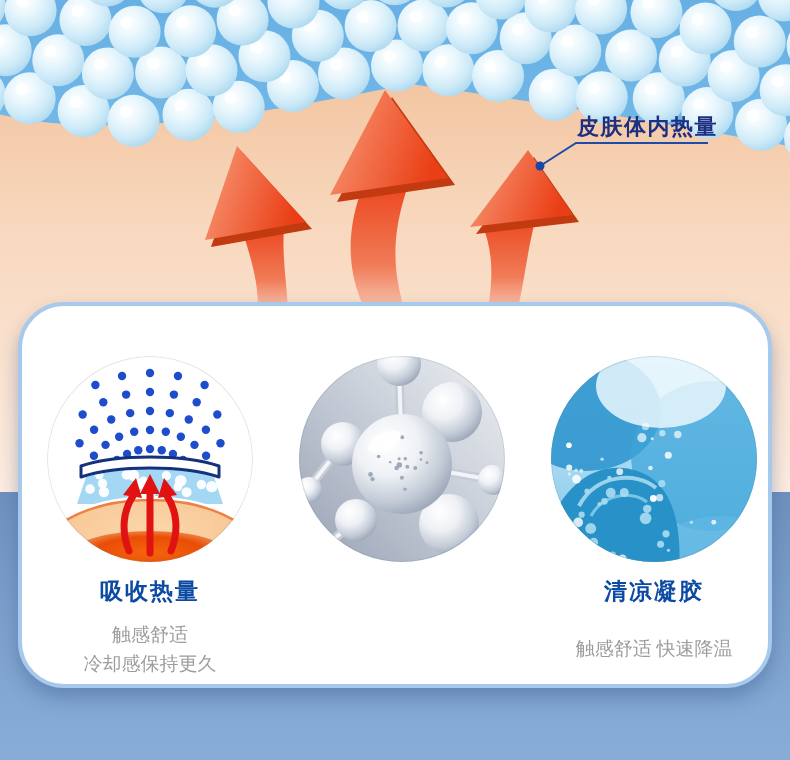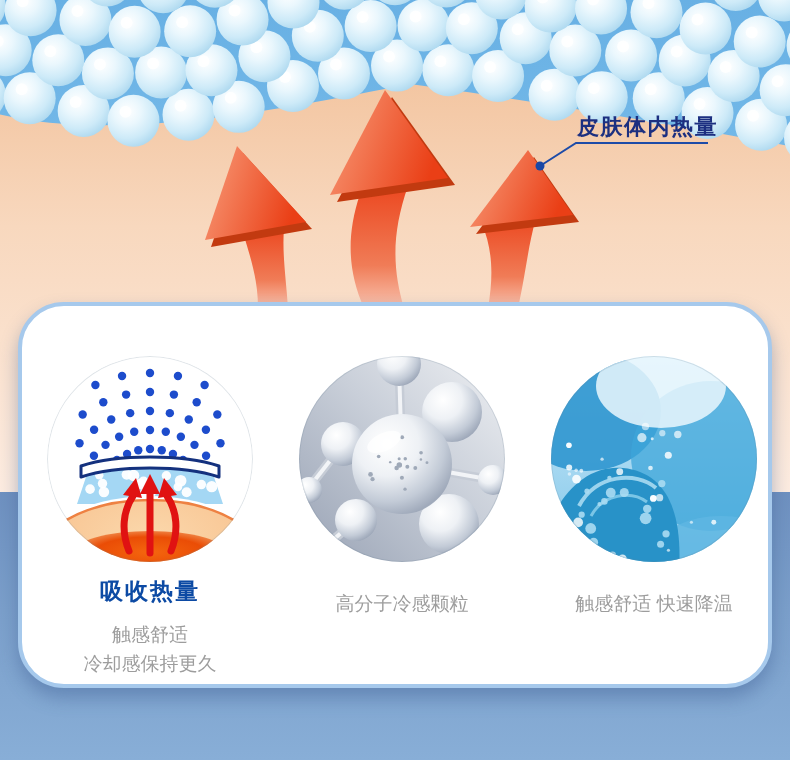--- a/index.html
+++ b/index.html
@@ -1,17 +1,17 @@
 <!DOCTYPE html>
 <html><head>
 <meta charset="utf-8">
 <style>
   html,body{margin:0;padding:0}
   .stage{position:relative;width:790px;height:760px;overflow:hidden;background:#0ea5e9;
-         font-family:Liberation Sans, sans-serif}
+         font-family:Liberation Serif, serif}
   .bottom-bg{position:absolute;left:0;top:488px;width:790px;height:272px;
          background:linear-gradient(180deg,#6e90bf 0%,#7b9fca 45%,#88aed7 100%)}
   #bg-svg{position:absolute;left:0;top:0;display:block}
   .callout-label{position:absolute;left:577px;top:112px;font-size:22px;font-weight:bold;
          color:#1c2f80;letter-spacing:1.5px;white-space:nowrap}
   .card{position:absolute;left:18px;top:302px;width:754px;height:386px;box-sizing:border-box;
          background:#fff;border:4px solid #a6c9ec;border-radius:46px;
          box-shadow:0 10px 18px rgba(52,84,140,.38);
          display:flex;justify-content:center;gap:46px;padding:50px 0 0 14px}
   .col{width:206px;display:flex;flex-direction:column;align-items:center}
@@ -372,21 +372,20 @@
               <circle cx="122.04358504324037" cy="96.76616907640994" r="1.8326406035665295" fill="#9fa9b8"></circle>
               <circle cx="106.27323757552305" cy="102.65773624363767" r="1.7506858710562414" fill="#9fa9b8"></circle>
               <circle cx="73.52738460617347" cy="123.21538778432557" r="2.109471879286694" fill="#9fa9b8"></circle>
               <circle cx="108.33496055646309" cy="110.84108216732132" r="1.9756652949245541" fill="#9fa9b8"></circle>
               <circle cx="102.9393995112788" cy="121.74938256686956" r="2.0159327846364885" fill="#9fa9b8"></circle>
             </g>
           <ellipse cx="85" cy="86" rx="18" ry="9" fill="#ffffff" opacity="0.75" transform="rotate(-25 85 86)"></ellipse>
         </svg>
       </div>
       <div class="f-body">
-        <div>高分子冷感颗粒</div>
       </div>
     </div>
 
     <div class="col">
       <div class="disc">
         <svg width="206" height="206" viewBox="0 0 206 206">
           <defs>
             <linearGradient id="aquaBG" x1="0" y1="0" x2="0" y2="1">
               <stop offset="0" stop-color="#d6eefb"></stop>
               <stop offset="1" stop-color="#7cc4e8"></stop>
@@ -441,20 +440,21 @@
               <circle cx="126.79490740740741" cy="78.56004801097393" r="3.7067043895747602" fill="#fff" opacity="0.6853073559670781"></circle>
               <circle cx="61.54391289437586" cy="199.04550754458162" r="3.584696502057613" fill="#fff" opacity="0.5716842421124828"></circle>
               <circle cx="140.40814471879287" cy="166.1811728395062" r="1.5470507544581618" fill="#fff" opacity="0.6226701817558299"></circle>
               <circle cx="25.140689300411523" cy="114.28803155006858" r="1.6987054183813444" fill="#fff" opacity="0.6283886316872428"></circle>
               <circle cx="102.30944787379973" cy="142.4278120713306" r="3.3483024691358025" fill="#fff" opacity="0.9715556412894376"></circle>
               <circle cx="18.408247599451304" cy="117.9585390946502" r="1.78596536351166" fill="#fff" opacity="0.5719242969821674"></circle>
               <circle cx="30.301286008230452" cy="114.75675582990398" r="1.8944101508916322" fill="#fff" opacity="0.6640625"></circle>
             </g>
         </svg>
       </div>
+      <div class="f-title">清凉凝胶</div>
       <div class="f-body">
         <div>触感舒适 快速降温</div>
         <div></div>
       </div>
     </div>
 
   </div>
 </div>
 
 </body></html>

